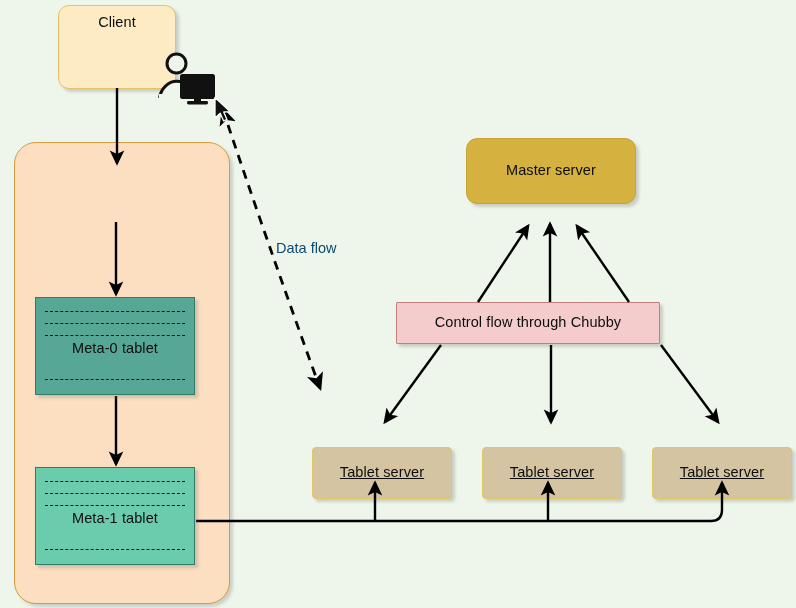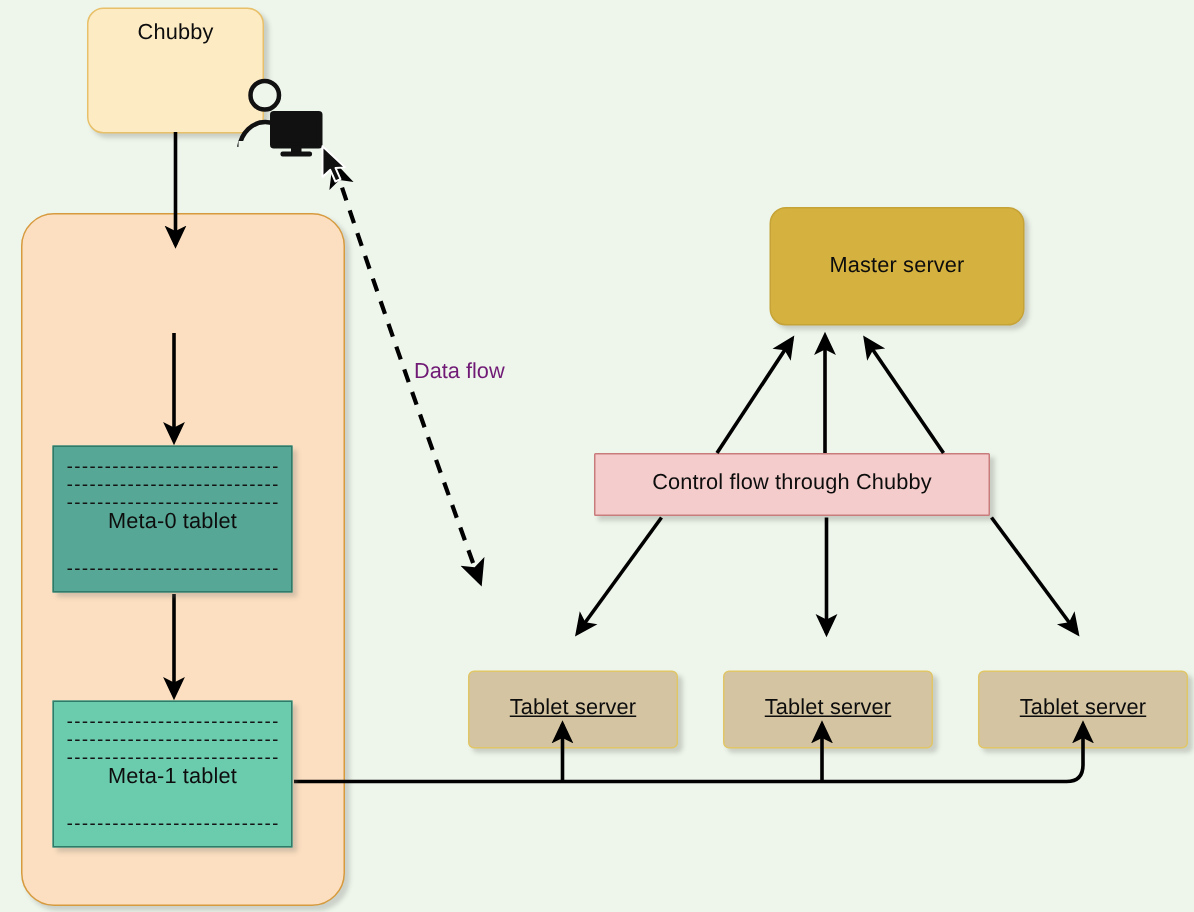--- a/index.html
+++ b/index.html
@@ -108,26 +108,25 @@
   }
   .mt-line {
     position: absolute;
     left: 9px; right: 9px;
     border-top: 1.6px dashed #141414;
     height: 0;
   }
 
   
   #master-server {
-    left: 466px; top: 138px; width: 170px; height: 79px;
+    left: 466px; top: 138px; width: 170px; height: 66px;
     background: #d5b13f;
     border: 1.3px solid #c6a337;
     border-radius: 11px;
     box-shadow: 3px 3px 3px rgba(120,120,110,0.30);
-    margin-left: 47px;
   }
   #control-flow {
     left: 396px; top: 302px; width: 264px; height: 42px;
     background: #f5cccc;
     border: 1.4px solid #c97c7c;
     border-radius: 1px;
     box-shadow: 3px 3px 3px rgba(120,120,110,0.30);
   }
   .tablet-server {
     width: 140px; height: 52px;
@@ -140,21 +139,21 @@
   }
   #tablet-server-1 { left: 312px; }
   #tablet-server-2 { left: 482px; }
   #tablet-server-3 { left: 652px; }
 
   
   #data-flow-label {
     position: absolute;
     left: 276px; top: 240px;
     font-size: 14.5px;
-    color: #701a75;
+    color: #0c4a6e;
     z-index: 6;
     white-space: nowrap;
     text-align: right;
   }
 
   
   #edges {
     position: absolute;
     left: 0; top: 0;
     width: 796px; height: 608px;
@@ -198,21 +197,21 @@
     <line x1="551" y1="345" x2="551" y2="422" stroke="#000" stroke-width="2.4" marker-end="url(#arrow)"></line>
     <line x1="661" y1="345" x2="718" y2="422" stroke="#000" stroke-width="2.4" marker-end="url(#arrow)"></line>
 
     <path d="M 196 521 L 711 521 Q 722 521 722 510 L 722 483" fill="none" stroke="#000" stroke-width="2.4" marker-end="url(#arrow)"></path>
 
     <line x1="375" y1="521" x2="375" y2="483" stroke="#000" stroke-width="2.4" marker-end="url(#arrow)"></line>
     <line x1="548" y1="521" x2="548" y2="483" stroke="#000" stroke-width="2.4" marker-end="url(#arrow)"></line>
   </svg>
 
   <div class="node" id="client-box">
-    <span id="client-label">Chubby</span>
+    <span id="client-label">Client</span>
   </div>
 
 
   <svg id="user-icon" viewBox="0 0 62 54">
     <circle cx="21.5" cy="11.5" r="9.5" fill="#eef6ec" stroke="#111" stroke-width="3"></circle>
     <path d="M 4.5 46 A 17.5 20 0 0 1 39 46" fill="#eef6ec" stroke="#111" stroke-width="3"></path>
     <rect x="4" y="42" width="36" height="10" fill="#eef6ec" stroke="none"></rect>
     <rect x="25" y="22" width="35" height="25" rx="2.5" fill="#111"></rect>
     <rect x="29" y="26" width="27" height="17" fill="#111"></rect>
     <rect x="39" y="45" width="7" height="5" fill="#111"></rect>

